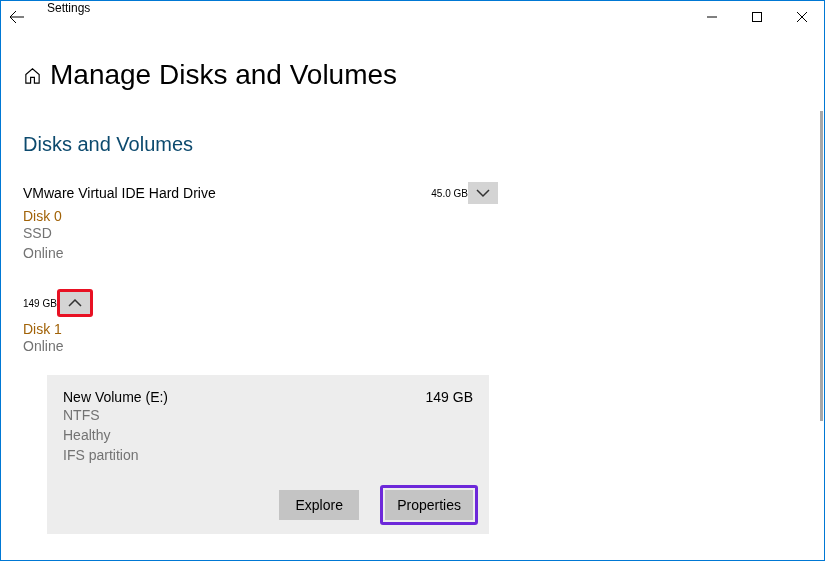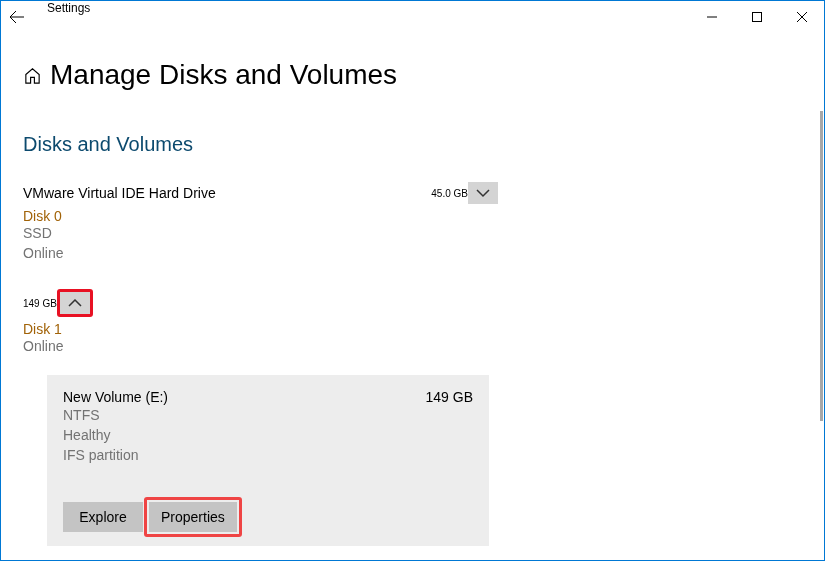--- a/index.html
+++ b/index.html
@@ -131,36 +131,37 @@
       color: #000;
     }
     .vol-meta {
       font-size: 14px;
       color: #737373;
       line-height: 1.45;
       margin-top: 0;
     }
     .vol-buttons {
       display: flex;
-      gap: 6px;
-      margin-top: 36px;
+      justify-content: flex-end;
+      gap: 26px;
+      margin-top: 24px;
     }
     .btn {
       min-width: 80px;
       height: 30px;
       background: #c4c4c4;
       border: none;
       font-size: 14px;
       color: #000;
       padding: 0 12px;
       cursor: pointer;
       font-family: inherit;
     }
     .btn-highlight-wrap {
-      border: 3px solid #ef4444;
+      border: 3px solid #6d28d9;
       border-radius: 3px;
       display: inline-flex;
       padding: 2px;
       margin: -5px;
     }
     .scrollbar {
       position: absolute;
       right: 1px;
       top: 110px;
       width: 3px;

